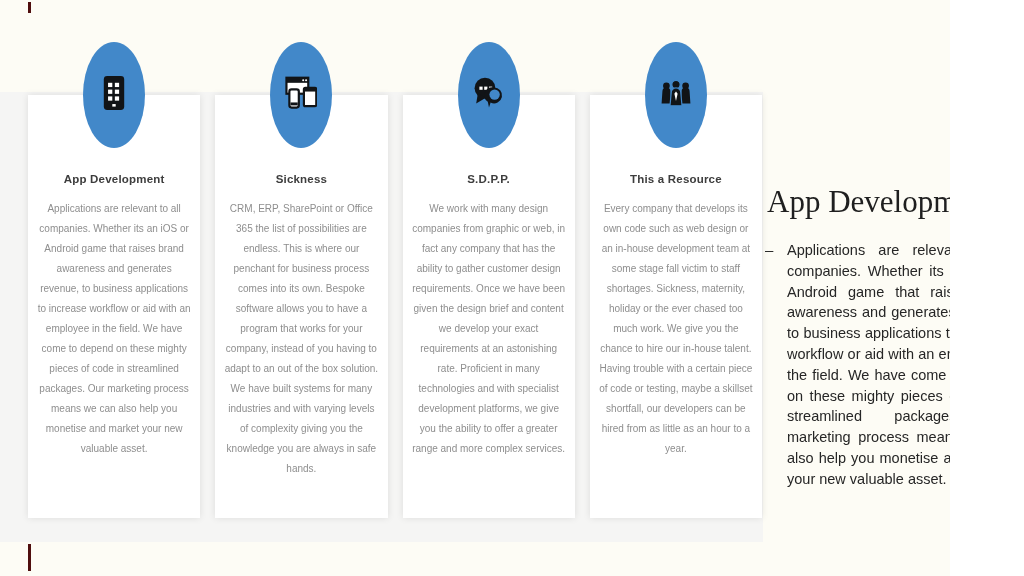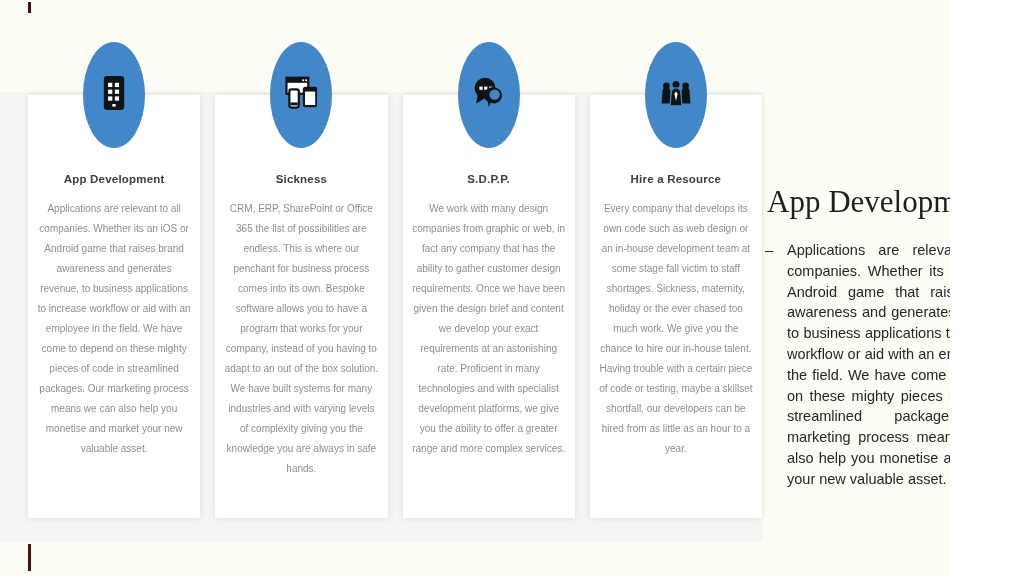--- a/index.html
+++ b/index.html
@@ -132,21 +132,21 @@
             <circle cx="8" cy="7" r="4.2" fill="#111417"></circle>
             <path d="M2 29 L3 14 a5 5 0 0 1 10 0 L14 29 Z" fill="#111417"></path>
             <circle cx="32" cy="7" r="4.2" fill="#111417"></circle>
             <path d="M26 29 L27 14 a5 5 0 0 1 10 0 L38 29 Z" fill="#111417"></path>
             <circle cx="20" cy="5.5" r="5.2" fill="#111417" stroke="#4288c9" stroke-width="1.5"></circle>
             <path d="M12.5 32 L14 15.5 a6 6 0 0 1 12 0 L27.5 32 Z" fill="#111417" stroke="#4288c9" stroke-width="1.5"></path>
             <polygon points="20,14 18,17 20,26 22,17" fill="#fff"></polygon>
           </svg>
         </span>
       </div>
-      <div class="card-title">Hire a Resource</div>
+      <div class="card-title">This a Resource</div>
       <div class="card-body">Every company that develops its own code such as web design or an in-house development team at some stage fall victim to staff shortages. Sickness, maternity, holiday or the ever chased too much work. We give you the chance to hire our in-house talent. Having trouble with a certain piece of code or testing, maybe a skillset shortfall, our developers can be hired from as little as an hour to a year.</div>
     </div>
 
   </div>
 
   <div class="detail">
     <h1 class="detail-title">App Development</h1>
     <div class="detail-para">
       <span class="detail-bullet">–</span>
       <span class="detail-body">Applications are relevant to all companies. Whether its an iOS or Android game that raises brand awareness and generates revenue, to business applications to increase workflow or aid with an employee in the field. We have come to depend on these mighty pieces of code in streamlined packages. Our marketing process means we can also help you monetise and market your new valuable asset.</span>

